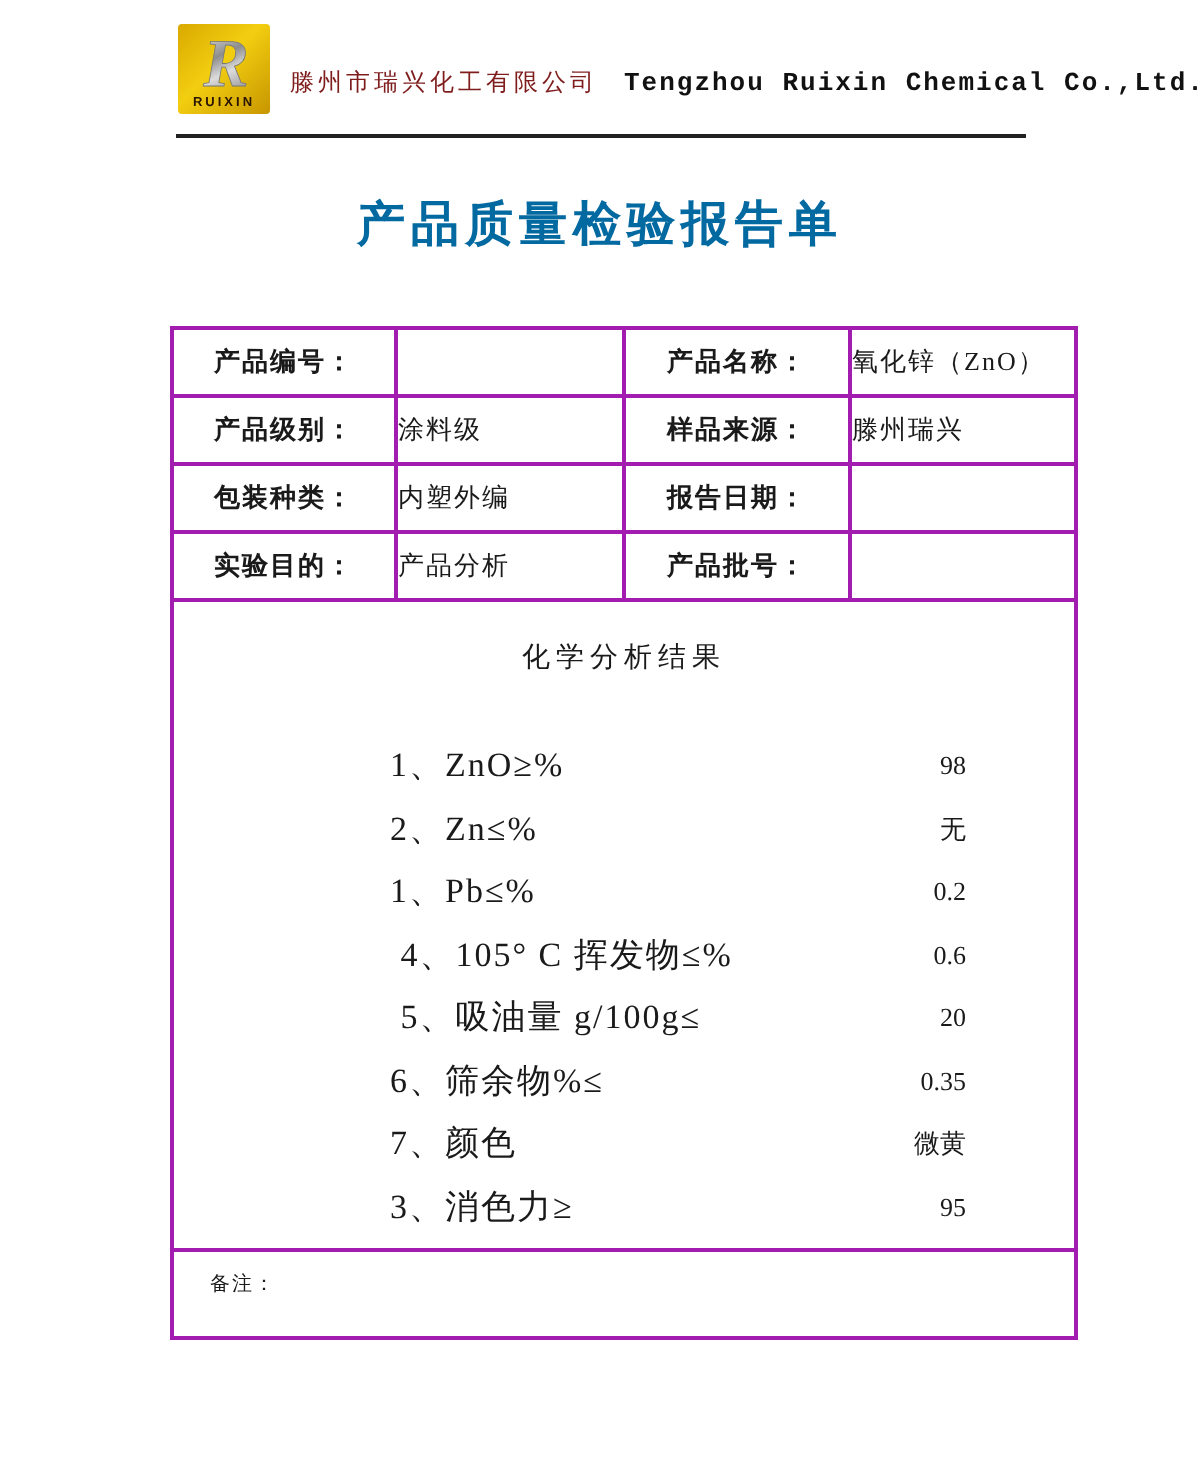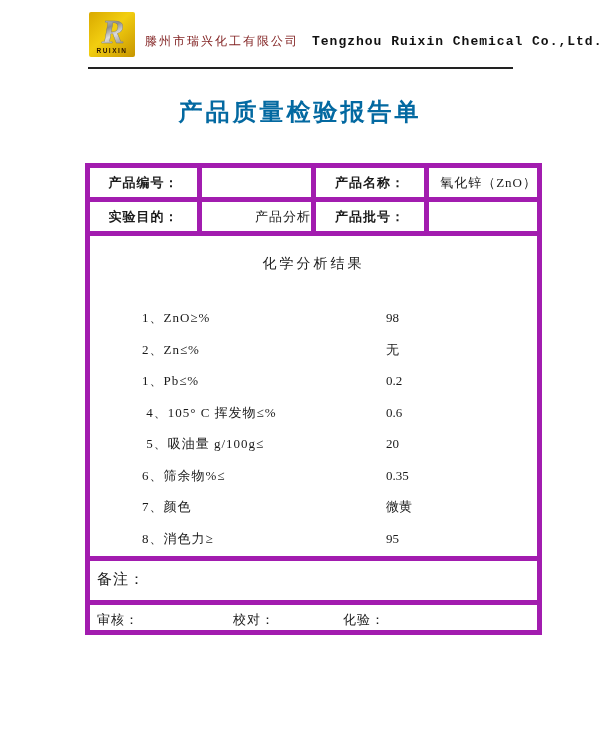--- a/index.html
+++ b/index.html
@@ -46,51 +46,51 @@
 
   
   table.report {
     position:absolute; left:85px; top:163px;
     width:452px;
     border-collapse:collapse;
     table-layout:fixed;
     border:2px solid #000;
     font-size:13px;
   }
-  table.report td { border:5px solid #a21caf; padding:0;margin-top:12px; }
+  table.report td { border:2px solid #a21caf; padding:0;margin-top:12px; }
   td.lbl {
     font-family:"Liberation Sans","DejaVu Sans",sans-serif;
     font-weight:bold; text-align:center; height:34px;
     letter-spacing:1px;
   }
   td.val {
     font-family:"Liberation Serif","DejaVu Serif",serif;
-    text-align:right; height:34px; letter-spacing:1px;
+    text-align:left; height:34px; letter-spacing:1px;
   }
 
   
   td.analysis-cell { height:325px; vertical-align:top; position:relative; }
   .analysis-title {
     padding-top:19px; text-align:center;
     font-size:14px; letter-spacing:3px;
   }
   .items { position:absolute; left:0; top:66px; width:100%; }
   .item { position:relative; height:31.5px; line-height:31.5px; }
   .item-name {
-    display:inline-block; padding-left:52px;
-    white-space:pre; font-size:13px; letter-spacing:1px;
+    display:inline-block; padding-left:108px;
+    white-space:pre; font-size:17px; letter-spacing:1px;
   }
   .item-value {
     position:absolute; left:296px; top:0;
-    width:100px; text-align:left; font-size:13px;
+    width:100px; text-align:right; font-size:13px;
   }
 
   
   td.remark-cell { height:44px; vertical-align:top; }
-  .remark-label { display:inline-block; padding:9px 0 0 7px; font-size:15px; letter-spacing:1px; }
+  .remark-label { display:inline-block; padding:9px 0 0 18px; font-size:10px; letter-spacing:1px; }
 
   
   td.signoff-cell { height:30px; position:relative; }
   .signoff { position:absolute; top:0; height:30px; line-height:30px; font-size:13px; letter-spacing:1px; }
   .signoff.review { left:7px; }
   .signoff.proofread { left:143px; }
   .signoff.assay { left:253px; }
 </style>
 </head>
 <body>
@@ -132,20 +132,32 @@
       </colgroup>
 
     <tbody>
         <tr>
       <td class="lbl">产品编号：</td>
       <td class="val"></td>
       <td class="lbl">产品名称：</td>
       <td class="val">氧化锌（ZnO）</td>
     </tr>
     <tr>
+      <td class="lbl">产品级别：</td>
+      <td class="val">涂料级</td>
+      <td class="lbl">样品来源：</td>
+      <td class="val">滕州瑞兴</td>
+    </tr>
+    <tr>
+      <td class="lbl">包装种类：</td>
+      <td class="val">内塑外编</td>
+      <td class="lbl">报告日期：</td>
+      <td class="val"></td>
+    </tr>
+    <tr>
       <td class="lbl">实验目的：</td>
       <td class="val">产品分析</td>
       <td class="lbl">产品批号：</td>
       <td class="val"></td>
     </tr>
 
     <tr>
       <td class="analysis-cell" colspan="4">
         <div class="analysis-title">化学分析结果</div>
         <div class="items">
@@ -171,36 +183,29 @@
           </div>
           <div class="item">
             <span class="item-name">6、筛余物%≤</span>
             <span class="item-value">0.35</span>
           </div>
           <div class="item">
             <span class="item-name">7、颜色</span>
             <span class="item-value">微黄</span>
           </div>
           <div class="item">
-            <span class="item-name">8、消色力≥</span>
+            <span class="item-name">3、消色力≥</span>
             <span class="item-value">95</span>
           </div>
         </div>
       </td>
     </tr>
 
     <tr>
       <td class="remark-cell" colspan="4">
         <span class="remark-label">备注：</span>
       </td>
     </tr>
 
-    <tr>
-      <td class="signoff-cell" colspan="4">
-        <span class="signoff review">审核：</span>
-        <span class="signoff proofread">校对：</span>
-        <span class="signoff assay">化验：</span>
-      </td>
-    </tr>
   </tbody>
     </table>
 
 </div>
 
 </body></html>

